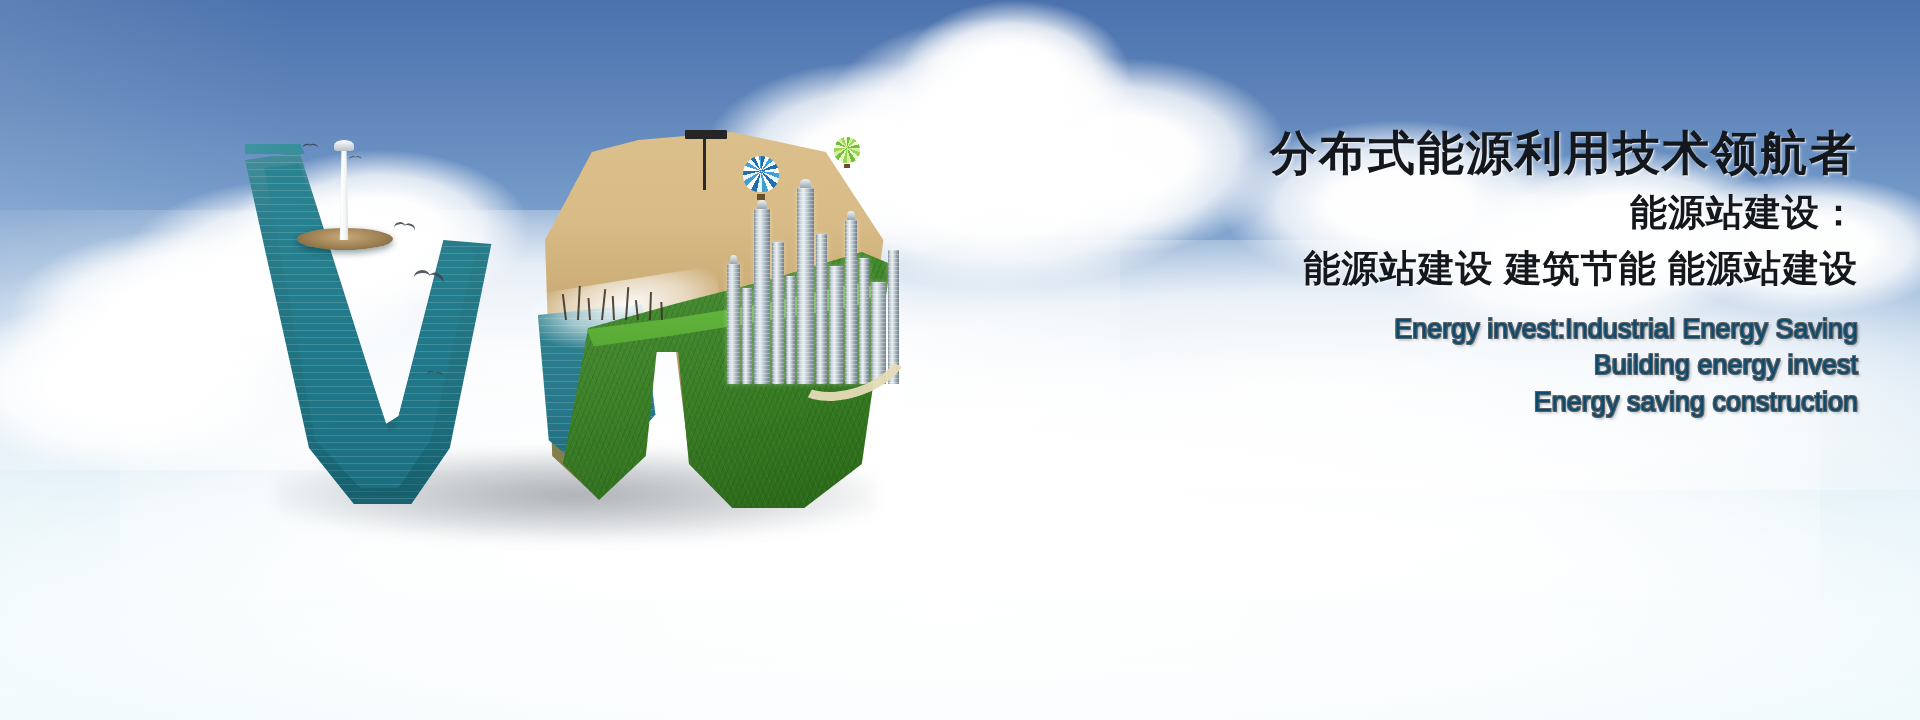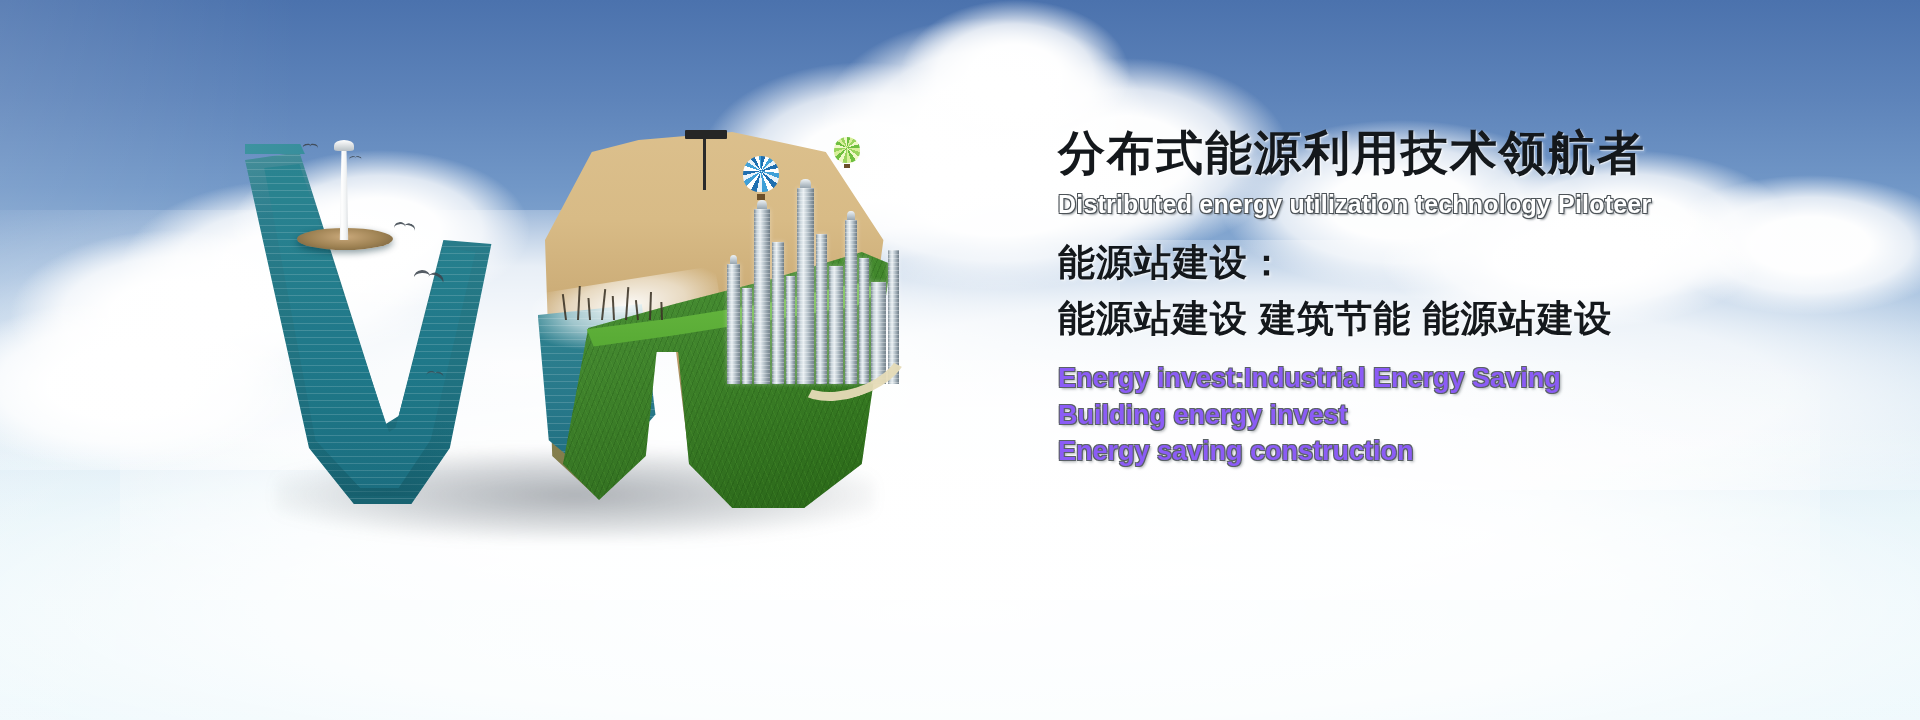--- a/index.html
+++ b/index.html
@@ -6,20 +6,21 @@
     margin: 0;
     padding: 0;
     background: #ffffff;
   }
   #banner {
     position: relative;
     width: 1920px;
     height: 720px;
     overflow: hidden;
     font-family: "Liberation Sans", "DejaVu Sans", sans-serif;
+    text-align: right;
   }
 
   
   .sky {
     position: absolute;
     inset: 0;
     background: linear-gradient(to bottom,
         #4b72ad 0%,
         #5e84ba 14%,
         #7197c7 26%,
@@ -364,22 +365,22 @@
     margin: 0 0 12px 0;
     text-shadow:
       1px 1px 0 rgba(255,255,255,0.5),
       2px 2px 3px rgba(255,255,255,0.3);
     white-space: nowrap;
   }
   .line-cn.services { margin-bottom: 20px; }
   .en-list { margin: 0; padding: 0; list-style: none; }
   .en-item {
     font-size: 27px;
-    font-weight: 700;
-    color: #8b5cf6;
+    font-weight: 400;
+    color: #0c4a6e;
     line-height: 1.35;
     text-shadow:
       -1px -1px 0 #5a6166,
        1px -1px 0 #5a6166,
       -1px  1px 0 #5a6166,
        1px  1px 0 #5a6166,
        2px  2px 3px rgba(40,50,60,0.4);
     white-space: nowrap;
   }
 </style>
@@ -488,21 +489,20 @@
       <div class="balloon balloon-green" style="left:289px; top:17px; width:26px; height:32px;">
         <div class="envelope" style="width:26px;height:26px;"></div>
         <div class="basket" style="left:10px;top:27px;width:6px;height:4px;"></div>
       </div>
     </div>
   </div>
 
   <div class="copy">
     <h1 class="headline-cn">分布式能源利用技术领航者</h1>
 
-    <p class="sub-en">Distributed energy utilization technology Piloteer</p>
 
     <p class="line-cn">能源站建设：</p>
 
     <p class="line-cn services">能源站建设  建筑节能  能源站建设</p>
 
     <ul class="en-list">
       <li class="en-item">Energy invest:Industrial Energy Saving</li>
       <li class="en-item">Building energy invest</li>
       <li class="en-item">Energy saving construction</li>
     </ul>

